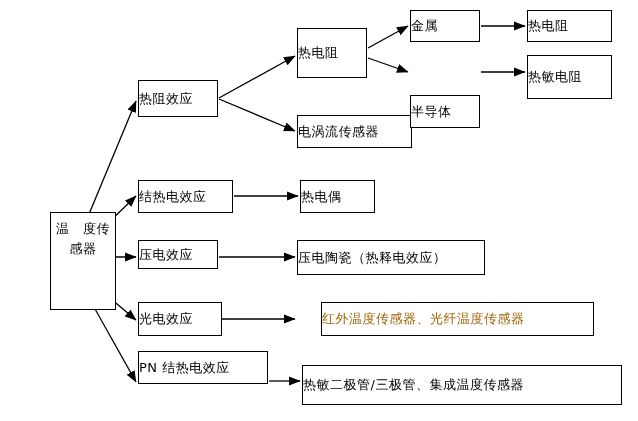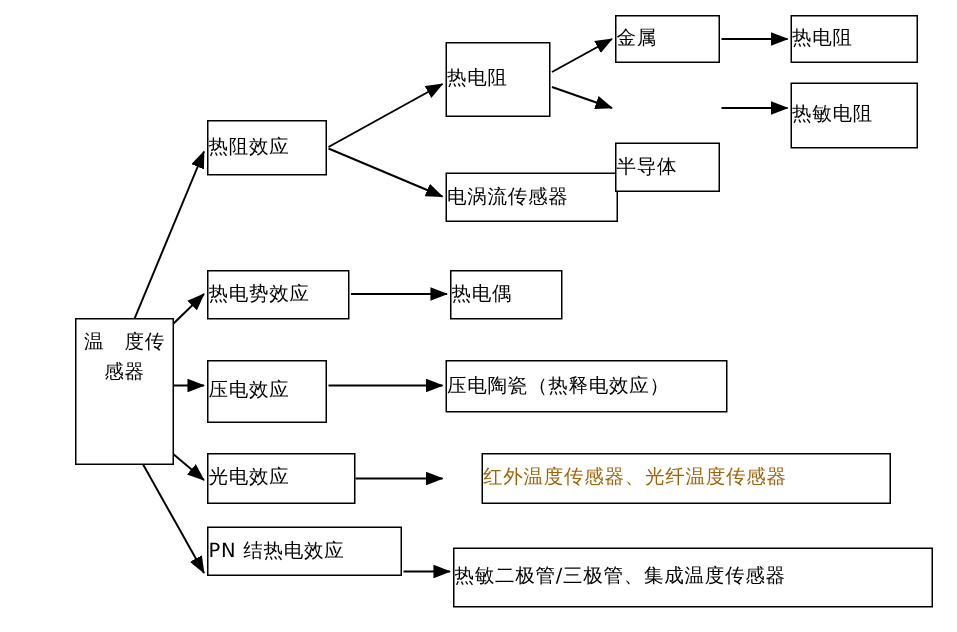--- a/index.html
+++ b/index.html
@@ -80,26 +80,26 @@
   </svg>
 
   <div id="node-layer">
       <div class="node root" style="left: 6px; top: 212px; width: 66px; height: 98px; border-color: rgb(0, 0, 0); color: rgb(0, 0, 0); margin-left: 44px;">
         <span class="node-label">温　度传感器</span>
       </div>
       <div class="node" style="left: 138px; top: 80px; width: 80px; height: 37px; border-color: rgb(0, 0, 0); color: rgb(0, 0, 0);">
         <span class="node-label">热阻效应</span>
       </div>
       <div class="node" style="left: 138px; top: 180px; width: 95px; height: 33px; border-color: rgb(0, 0, 0); color: rgb(0, 0, 0);">
-        <span class="node-label">热电势效应</span>
+        <span class="node-label">结热电效应</span>
       </div>
-      <div class="node" style="left: 138px; top: 240px; width: 80px; height: 42px; border-color: rgb(0, 0, 0); color: rgb(0, 0, 0);">
+      <div class="node" style="left: 138px; top: 240px; width: 80px; height: 29px; border-color: rgb(0, 0, 0); color: rgb(0, 0, 0);">
         <span class="node-label">压电效应</span>
       </div>
-      <div class="node" style="left: 138px; top: 302px; width: 99px; height: 34px; border-color: rgb(0, 0, 0); color: rgb(0, 0, 0);">
+      <div class="node" style="left: 138px; top: 302px; width: 84px; height: 34px; border-color: rgb(0, 0, 0); color: rgb(0, 0, 0);">
         <span class="node-label">光电效应</span>
       </div>
       <div class="node" style="left: 138px; top: 351px; width: 130px; height: 33px; border-color: rgb(0, 0, 0); color: rgb(0, 0, 0);">
         <span class="node-label">PN 结热电效应</span>
       </div>
       <div class="node" style="left: 297px; top: 28px; width: 70px; height: 50px; border-color: rgb(0, 0, 0); color: rgb(0, 0, 0);">
         <span class="node-label">热电阻</span>
       </div>
       <div class="node" style="left: 297px; top: 115px; width: 115px; height: 33px; border-color: rgb(0, 0, 0); color: rgb(0, 0, 0);">
         <span class="node-label">电涡流传感器</span>

